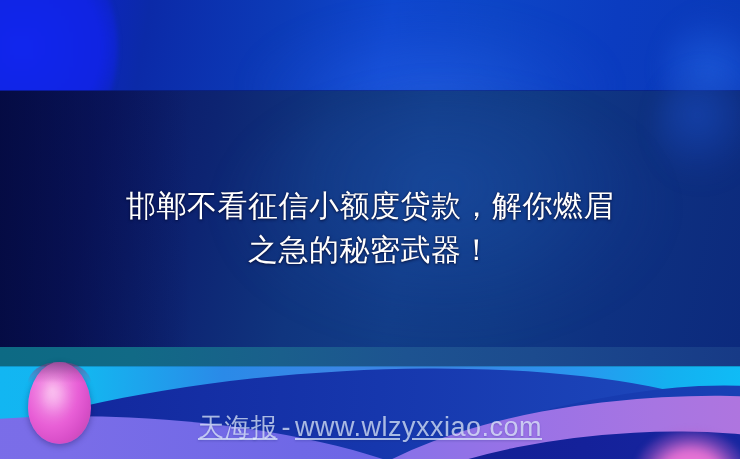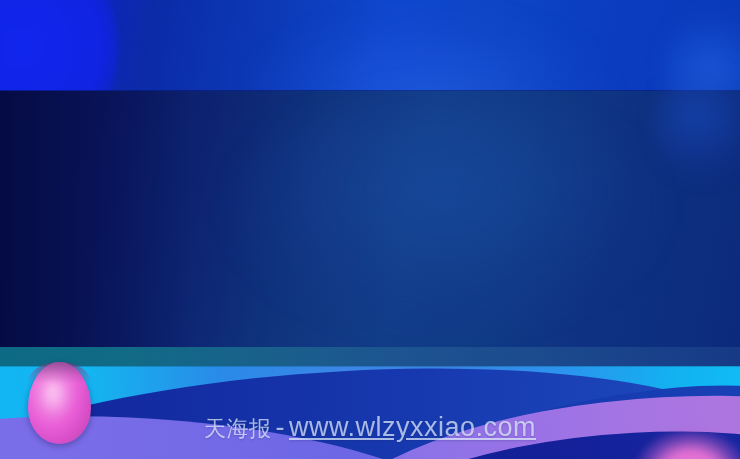--- a/index.html
+++ b/index.html
@@ -188,21 +188,21 @@
     left: 0; top: 410px;
     width: 740px;
     text-align: center;
     font-size: 27px;
     line-height: 34px;
     color: rgba(232,244,255,0.70);
     letter-spacing: 0.5px;
     white-space: nowrap;
     text-shadow: 0 1px 2px rgba(20,30,110,0.25);
   }
-  .wm-brand { font-size: 22px; }
+  .wm-brand { font-size: 26px; text-decoration: underline; }
   .wm-sep { padding: 0 4px; }
   .wm-url { font-size: 27px; text-decoration: underline; }
 </style>
 </head>
 <body>
 
 <div id="poster">
 
   <div class="band-top">
     <div class="band-top-blob"></div>
@@ -227,18 +227,22 @@
     <div class="wave-purple-fg"></div>
     <div class="pink-glow-br"></div>
   </div>
   <div class="seam-teal"></div>
 
   <div class="pink-egg">
     <div class="pink-egg-top"></div>
     <div class="pink-egg-hl"></div>
   </div>
 
+  <div class="title">
+    <span class="title-line title-line-1">邯郸不看征信小额度贷款，解你燃眉</span>
+    <span class="title-line title-line-2">之急的秘密武器！</span>
+  </div>
 
   <div class="watermark">
     <span class="wm-brand">天海报</span><span class="wm-sep">-</span><span class="wm-url">www.wlzyxxiao.com</span>
   </div>
 
 </div>
 
 </body></html>

